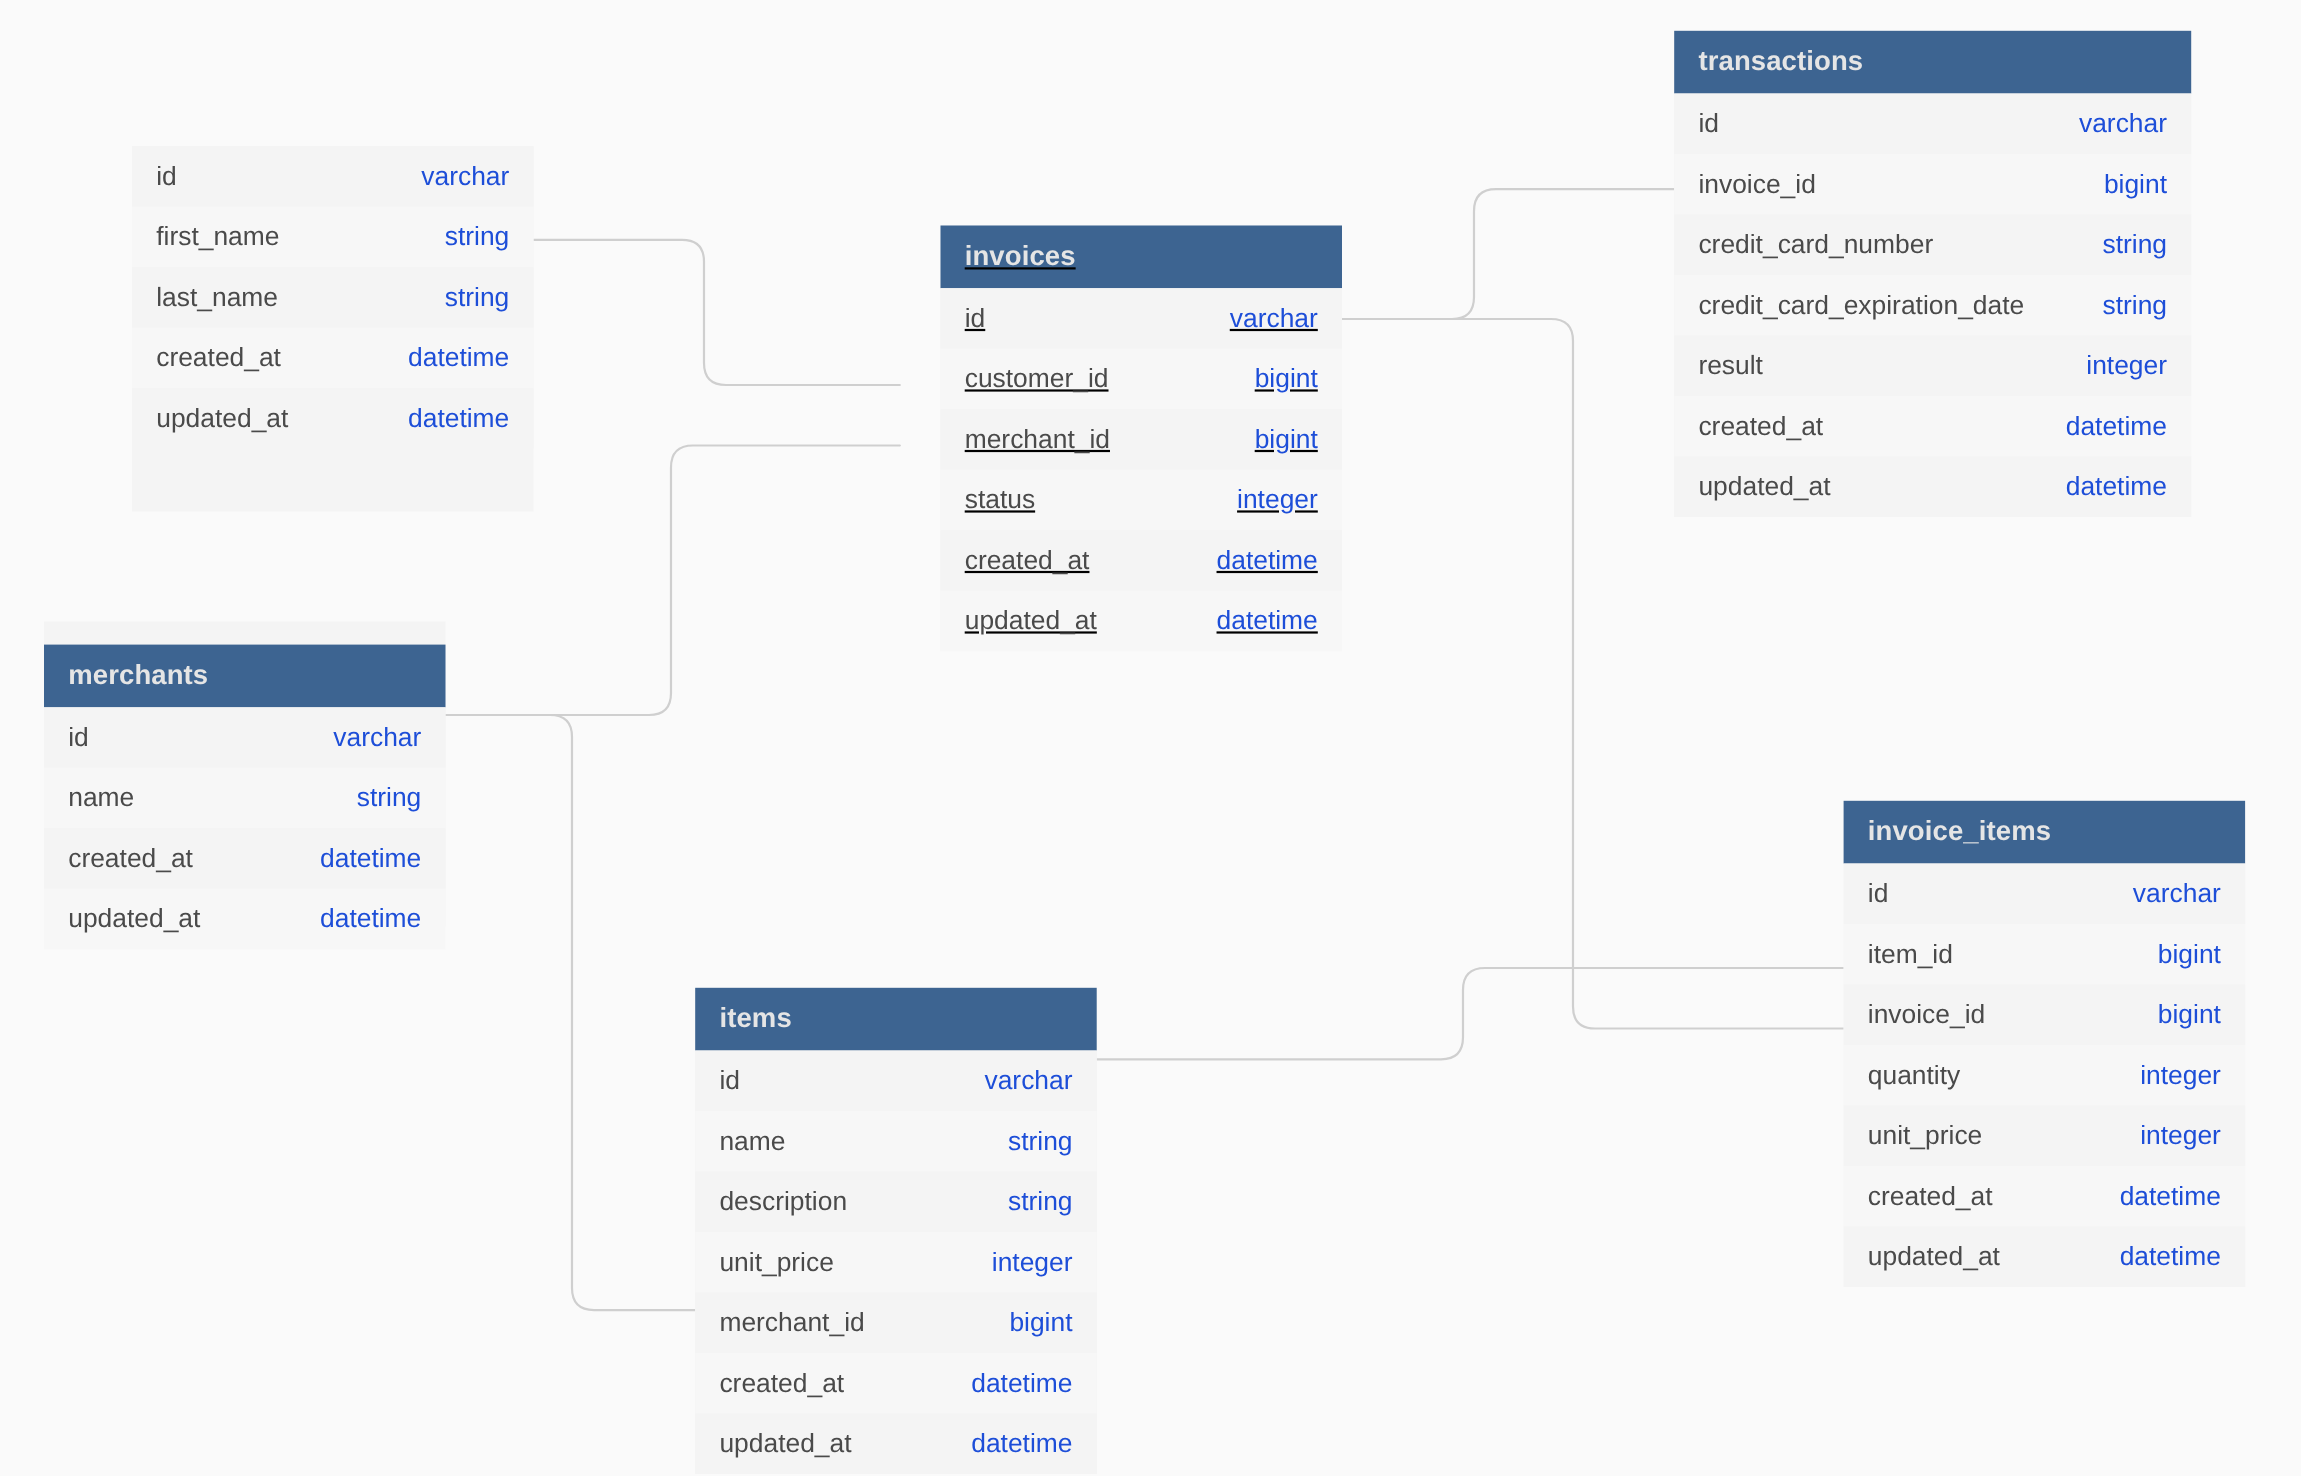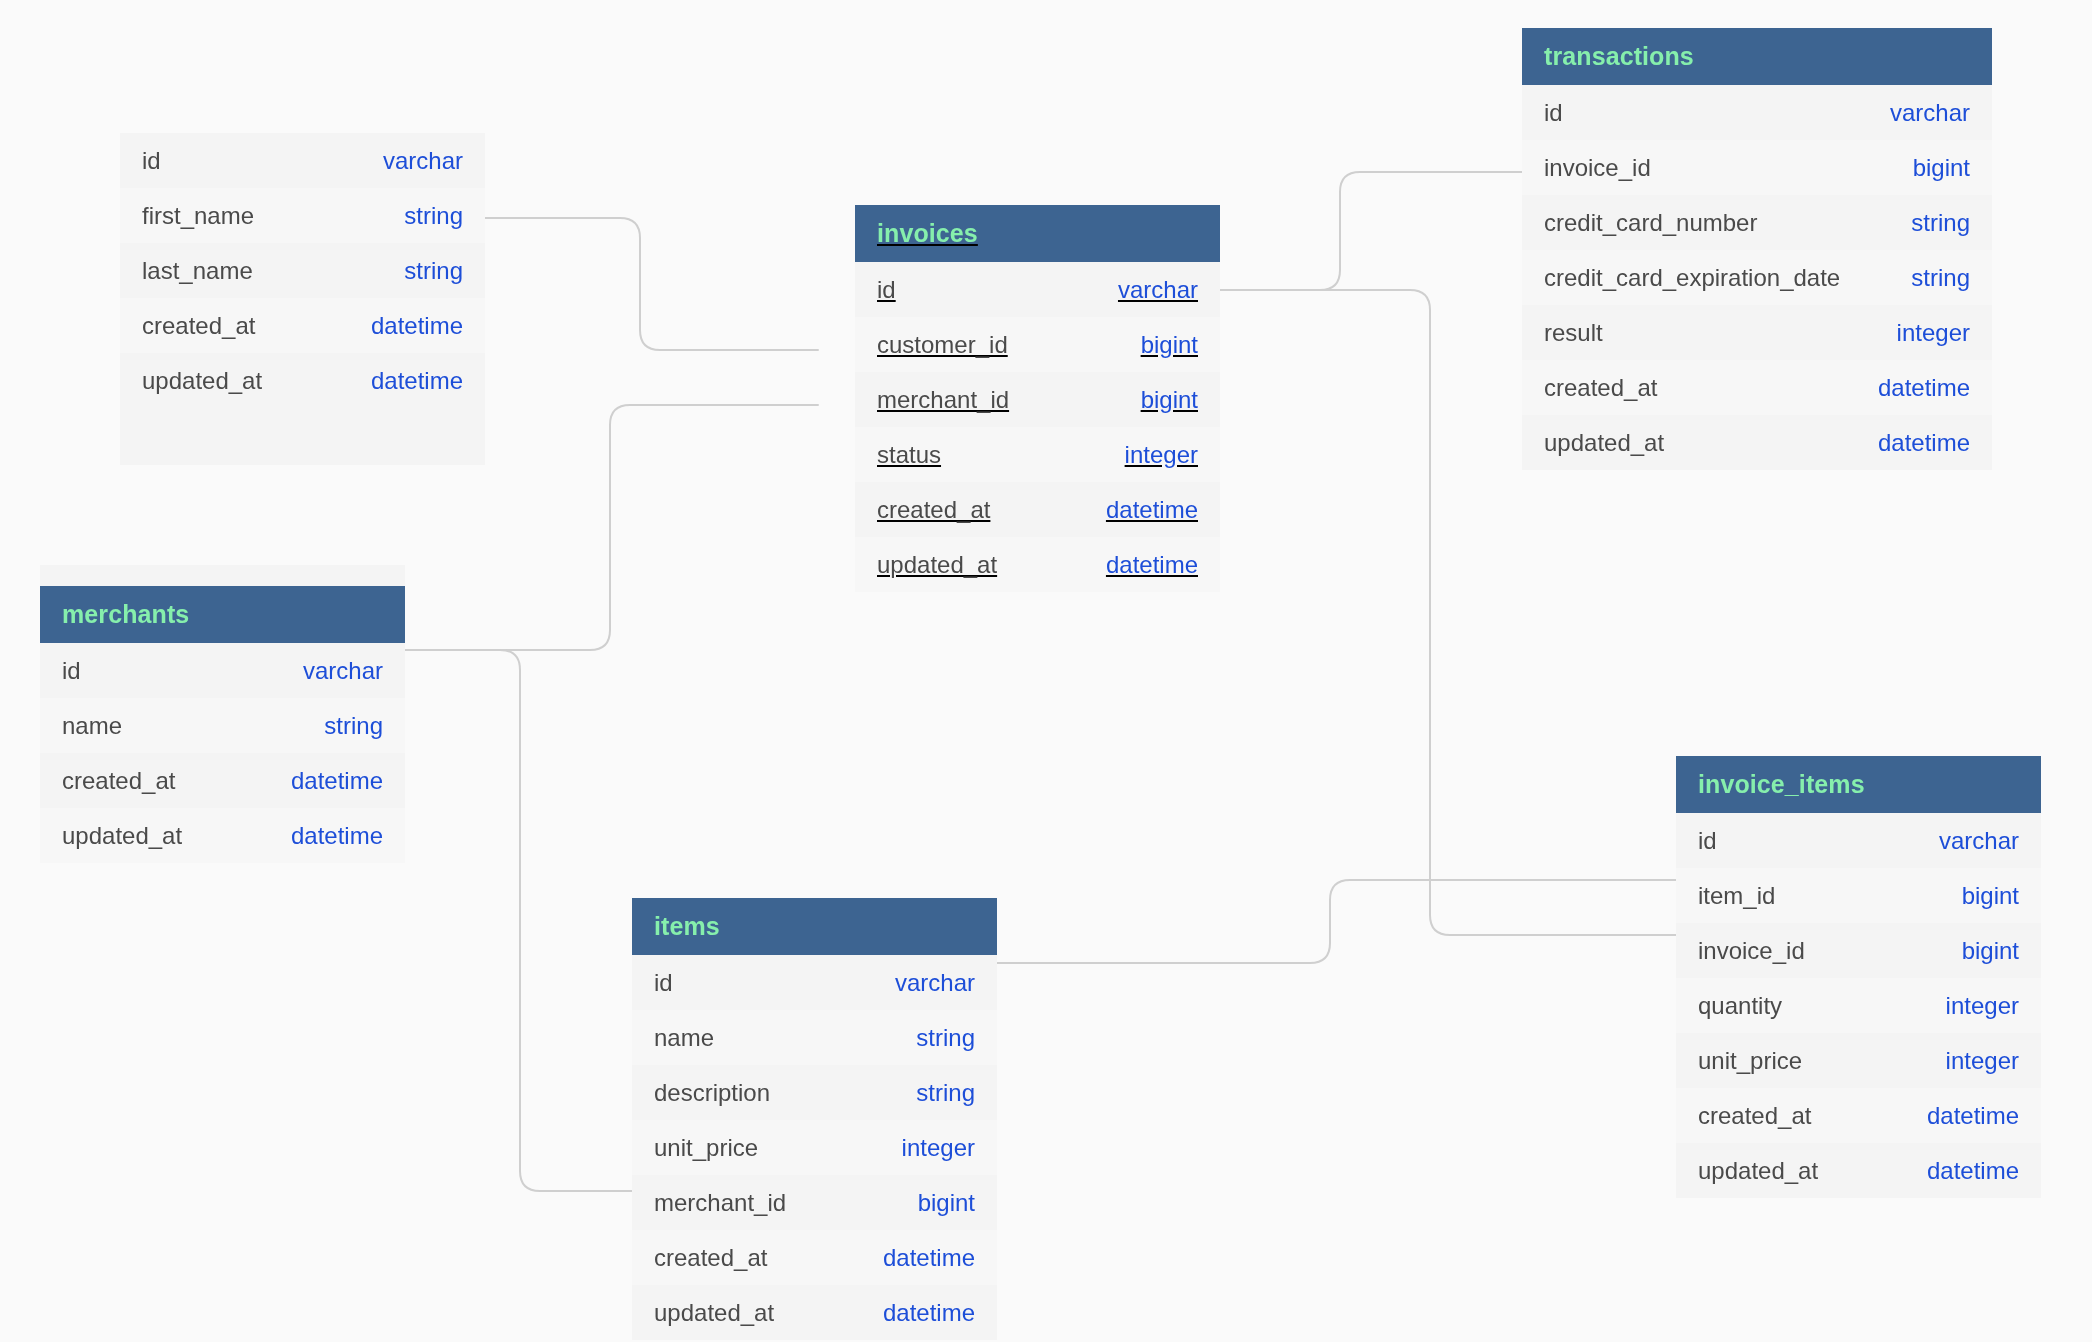--- a/index.html
+++ b/index.html
@@ -25,21 +25,21 @@
   }
   .er-table {
     position: absolute;
     box-sizing: border-box;
     background: #f4f4f4;
     z-index: 2;
   }
   .er-header {
     box-sizing: border-box;
     background: #3d6491;
-    color: #86efac;
+    color: #e5e5e5;
     font-weight: bold;
     font-size: 25px;
     letter-spacing: 0.1px;
     display: flex;
     align-items: center;
     padding: 0 22px;
   }
   .er-rows {
     display: block;
   }
@@ -220,21 +220,21 @@
         <div class="er-row even" style="height: 55px;">
           <span class="col-name">created_at</span>
           <span class="col-type">datetime</span>
         </div>
         <div class="er-row odd" style="height: 55px;">
           <span class="col-name">updated_at</span>
           <span class="col-type">datetime</span>
         </div>
       </div>
     </div>
-    <div class="er-table" style="left: 1676px; top: 756px; width: 365px; height: 442px;">
+    <div class="er-table" style="left: 1676px; top: 728px; width: 365px; height: 442px;">
       <div class="er-header" style="height: 57px;">
         <span>invoice_items</span>
       </div>
       <div class="er-rows">
         <div class="er-row odd" style="height: 55px;">
           <span class="col-name">id</span>
           <span class="col-type">varchar</span>
         </div>
         <div class="er-row even" style="height: 55px;">
           <span class="col-name">item_id</span>

